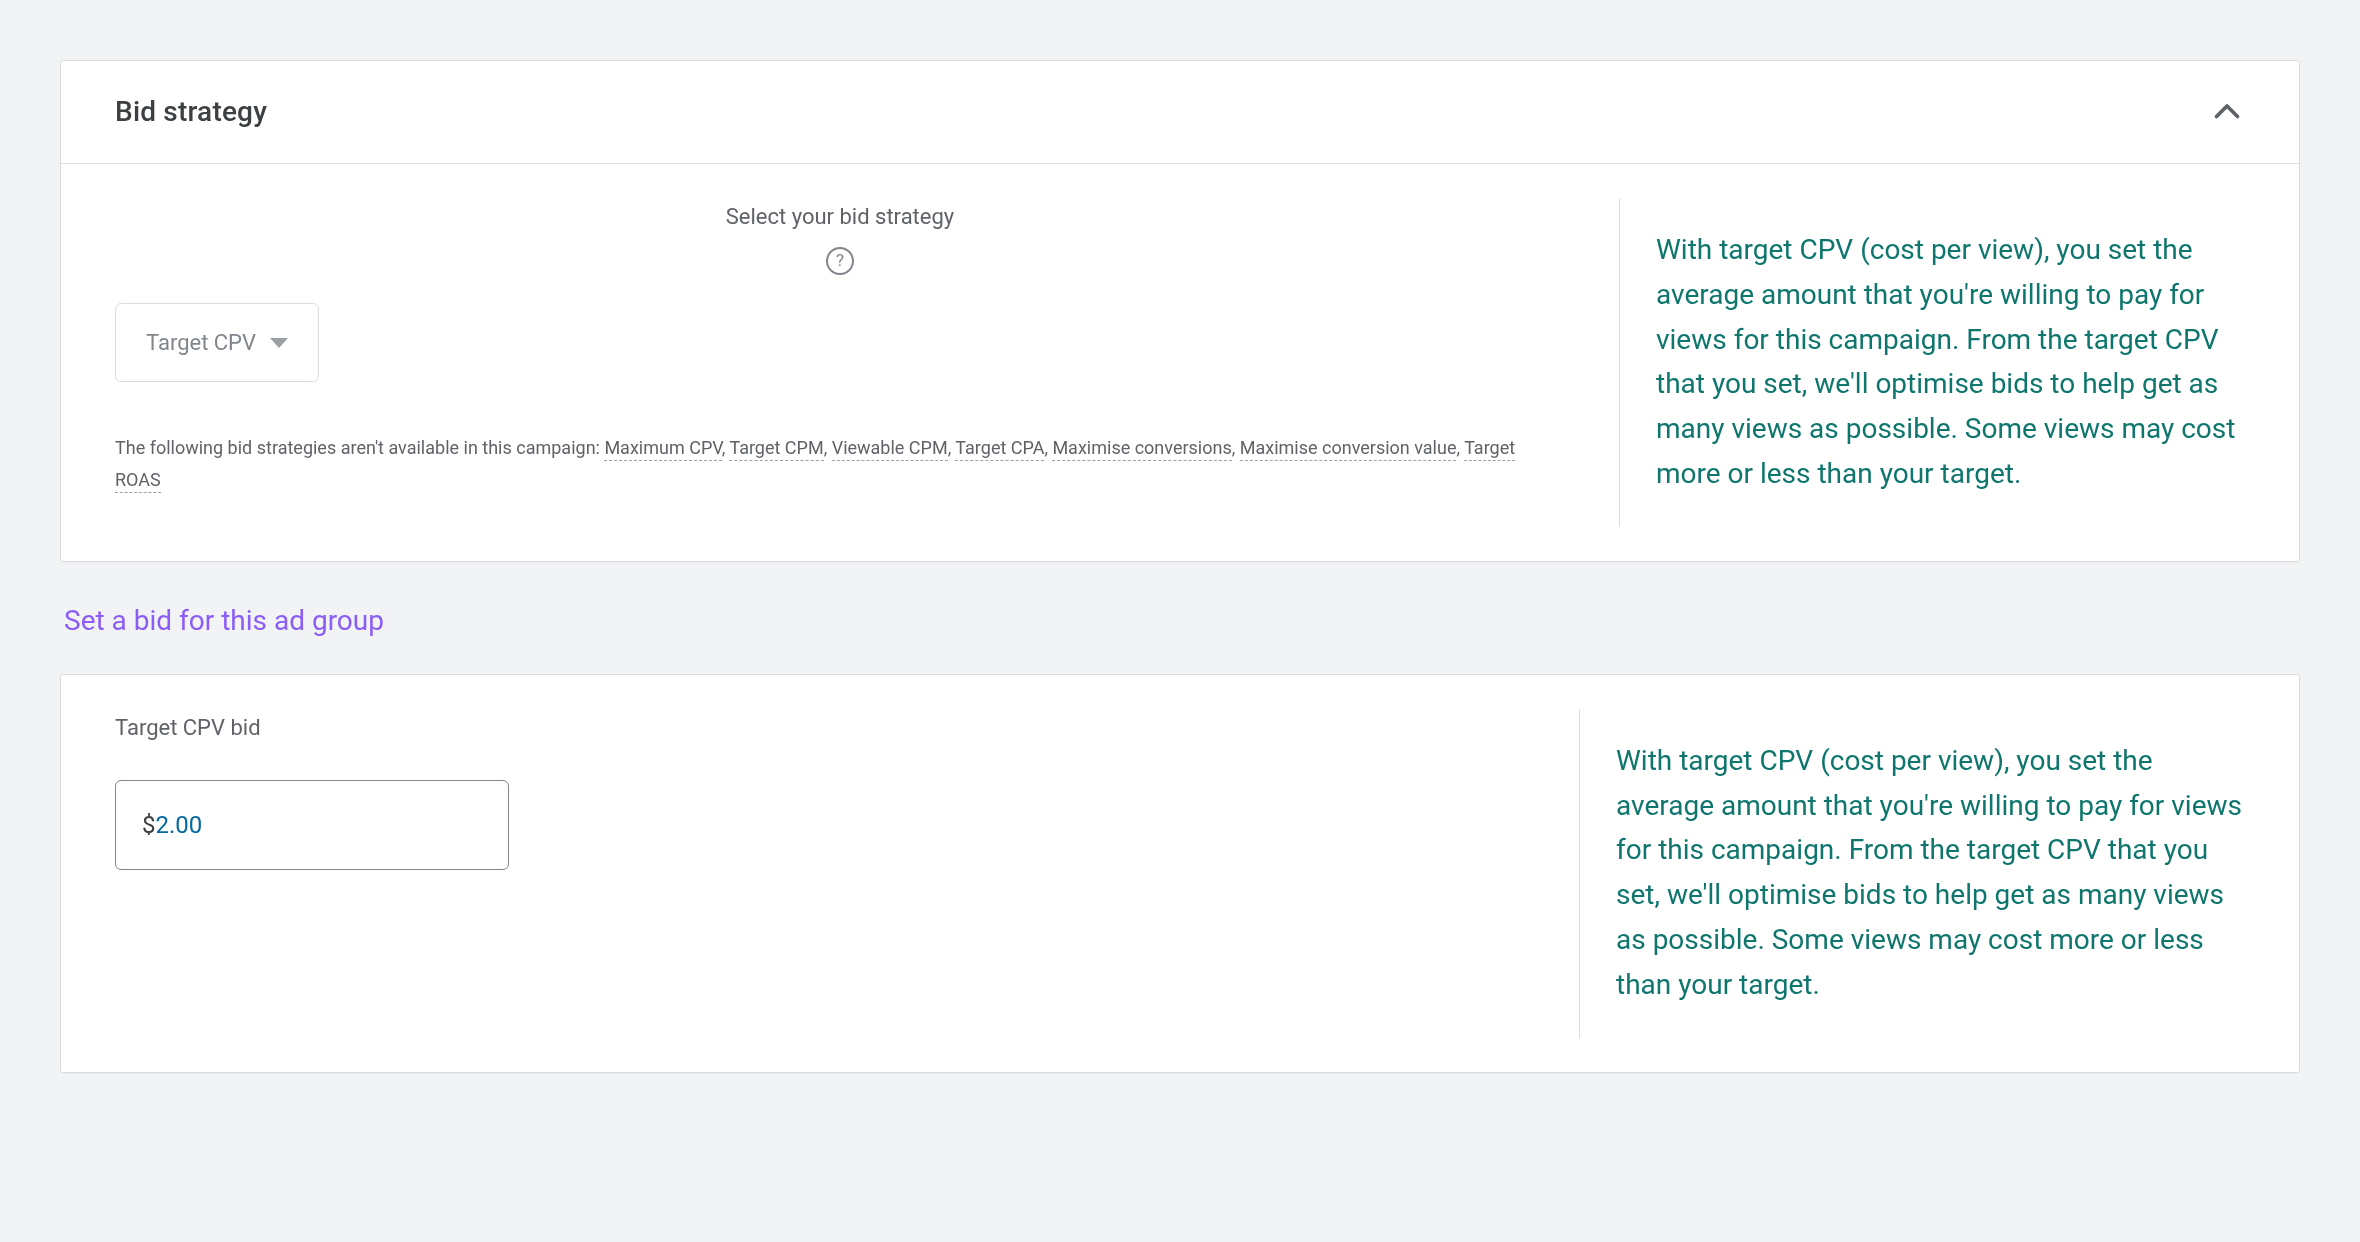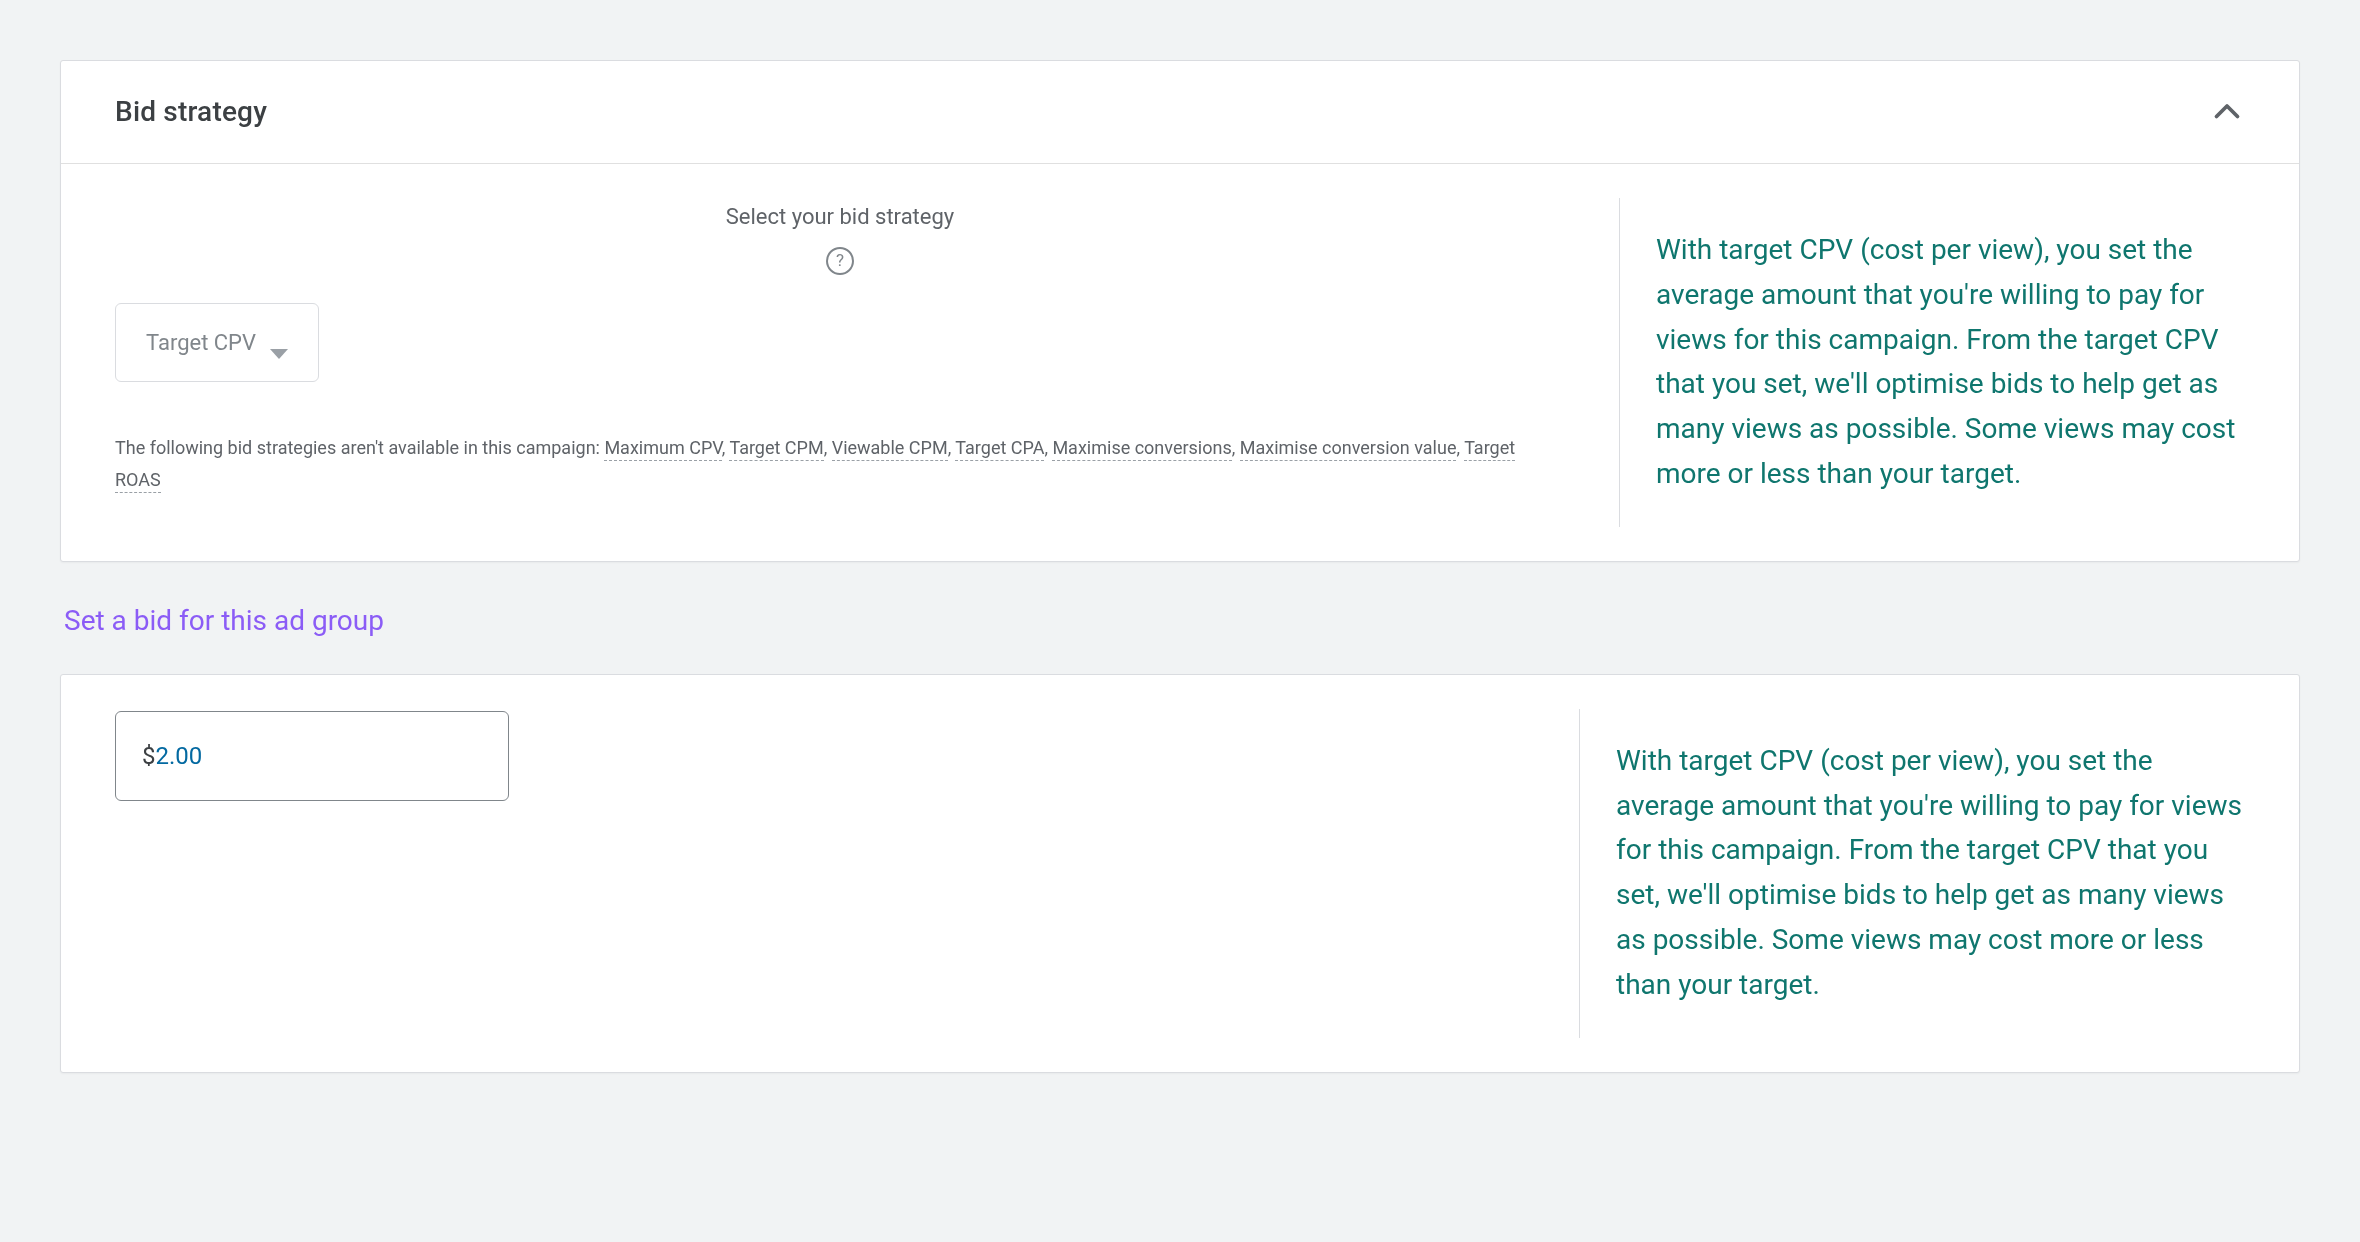--- a/index.html
+++ b/index.html
@@ -66,21 +66,21 @@
     border: 2px solid #80868b;
     border-radius: 50%;
     display: inline-flex;
     align-items: center; justify-content: center;
     font-size: 17px;
     color: #80868b;
     cursor: pointer;
   }
   .select-box {
     display: inline-flex;
-    align-items: flex-end;
+    align-items: center;
     gap: 14px;
     border: 1px solid #dadce0;
     border-radius: 6px;
     padding: 22px 30px;
     color: #80868b;
     font-size: 22px;
     cursor: pointer;
     user-select: none;
   }
   .select-box .caret { width: 0; height: 0; border-left: 9px solid transparent; border-right: 9px solid transparent; border-top: 10px solid #9aa0a6; }
@@ -162,20 +162,21 @@
     </div>
     <div class="card-right">With target CPV (cost per view), you set the average amount that you're willing to pay for views for this campaign. From the target CPV that you set, we'll optimise bids to help get as many views as possible. Some views may cost more or less than your target.</div>
   </div>
 </div>
 
 <div class="section-heading">Set a bid for this ad group</div>
 
 <div class="card" id="card-bid">
   <div class="card-body">
     <div class="card-left">
+      <div class="field-label-single">Target CPV bid</div>
       <div class="bid-input-wrap">
         <span class="currency-sym">$</span>
         <input class="bid-input" type="text" value="2.00" style="">
       </div>
     </div>
     <div class="card-right">With target CPV (cost per view), you set the average amount that you're willing to pay for views for this campaign. From the target CPV that you set, we'll optimise bids to help get as many views as possible. Some views may cost more or less than your target.</div>
   </div>
 </div>
 
 </body></html>

